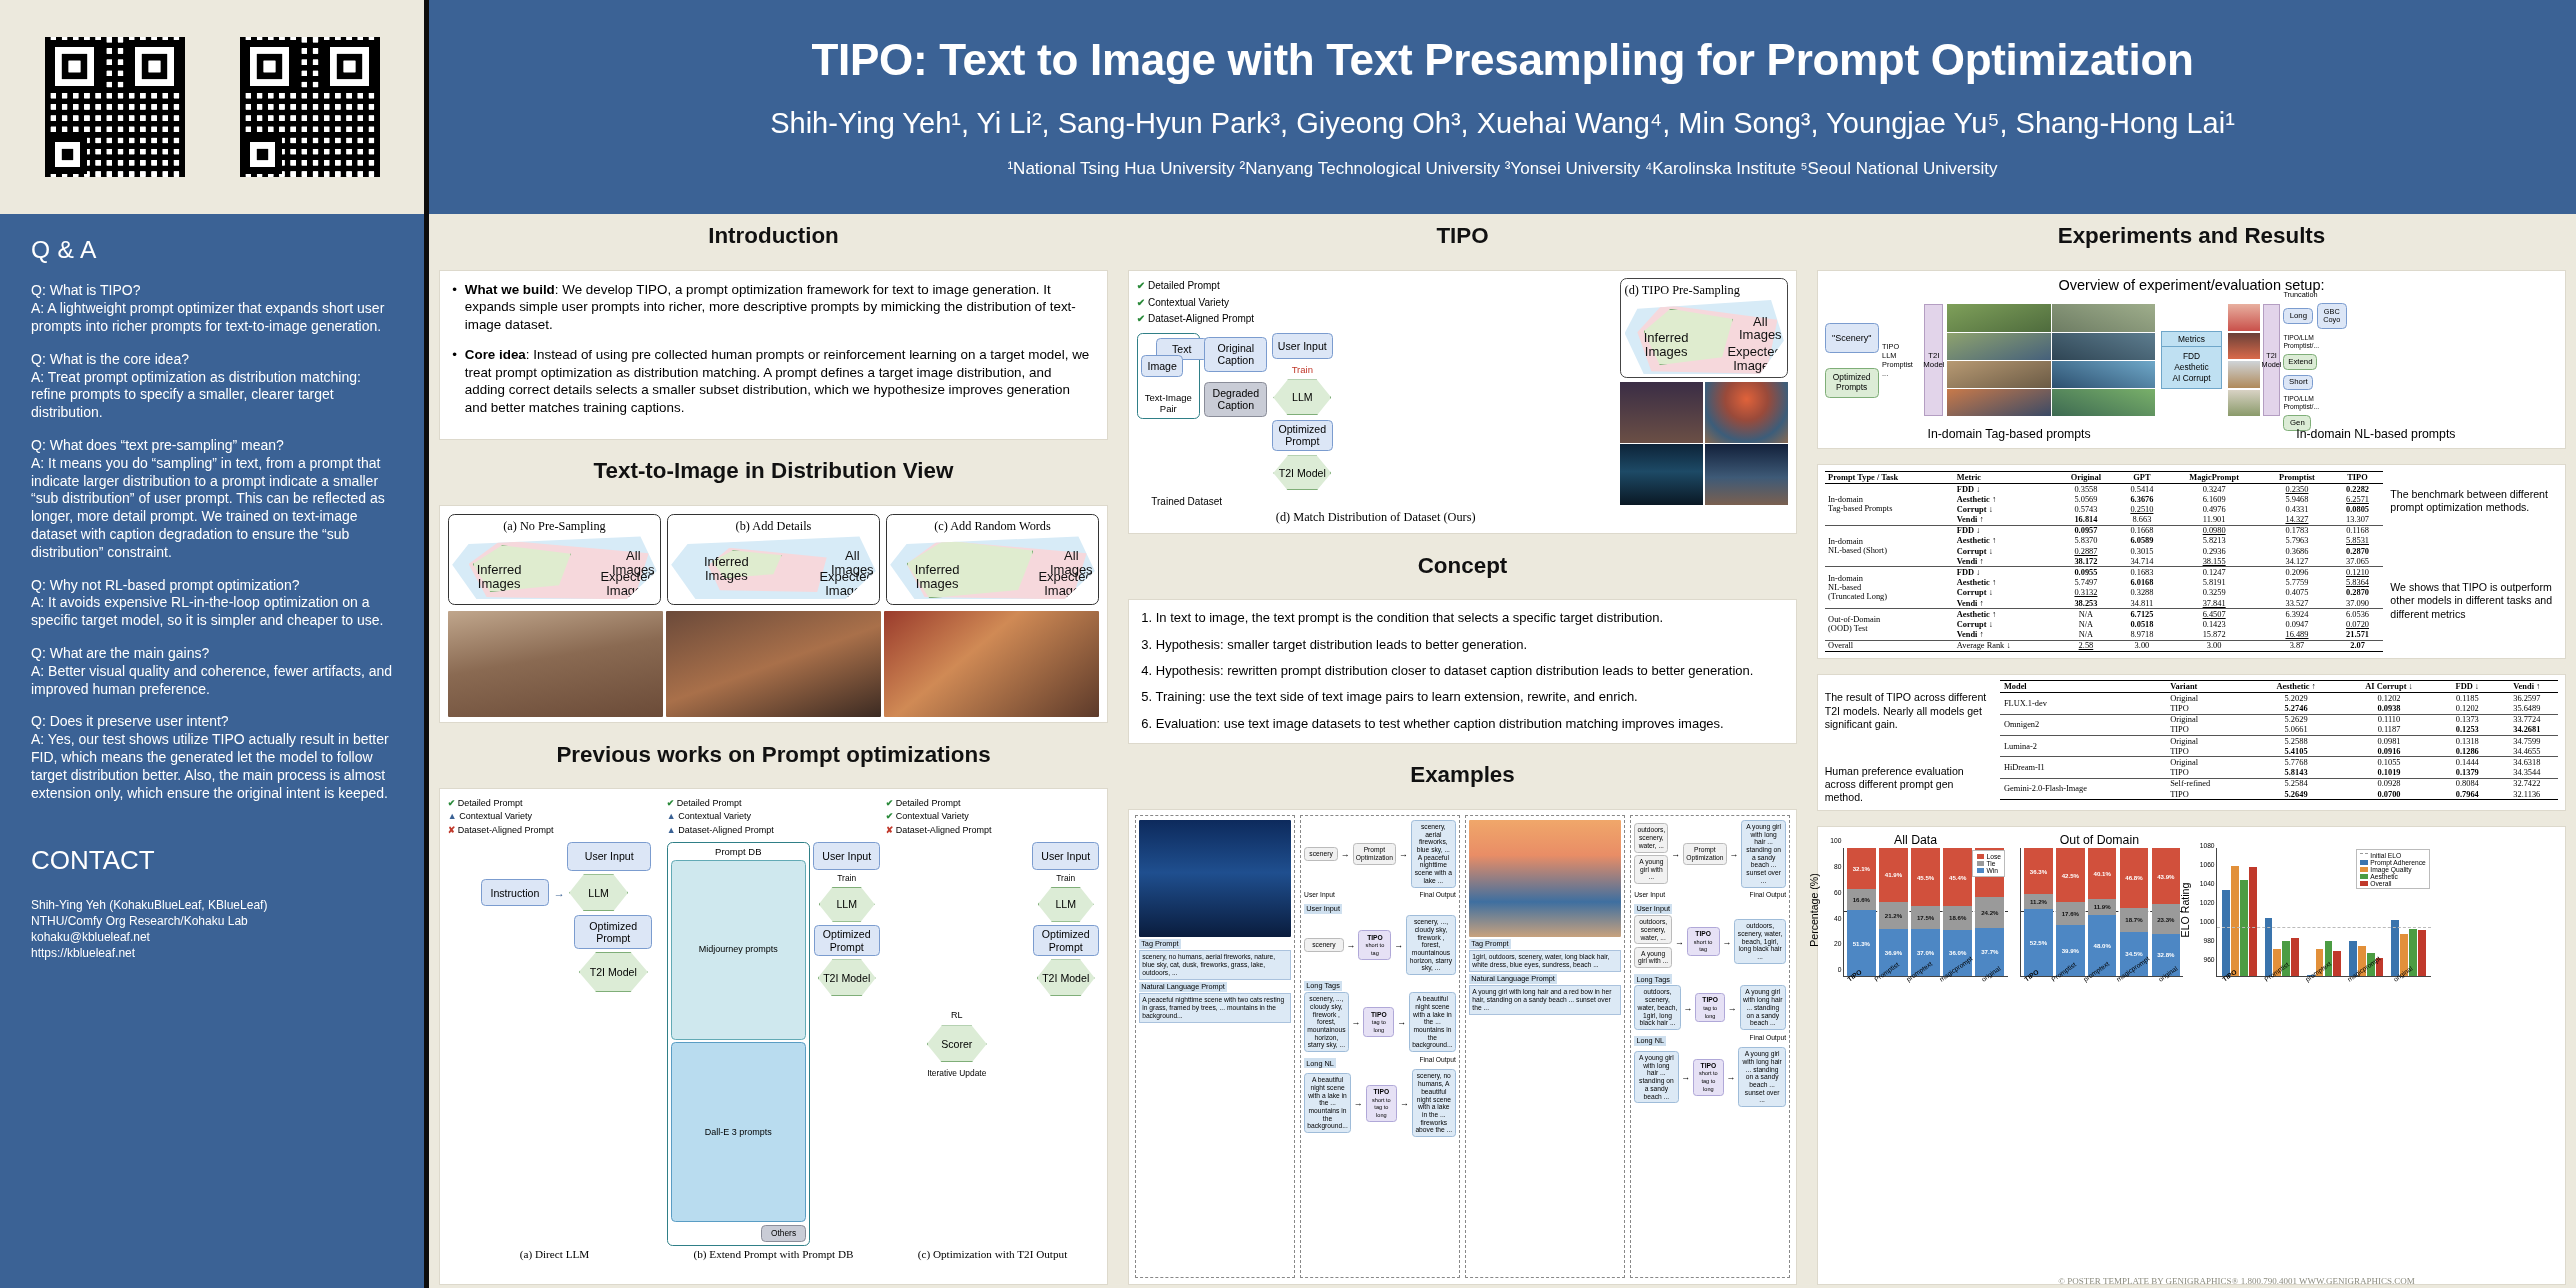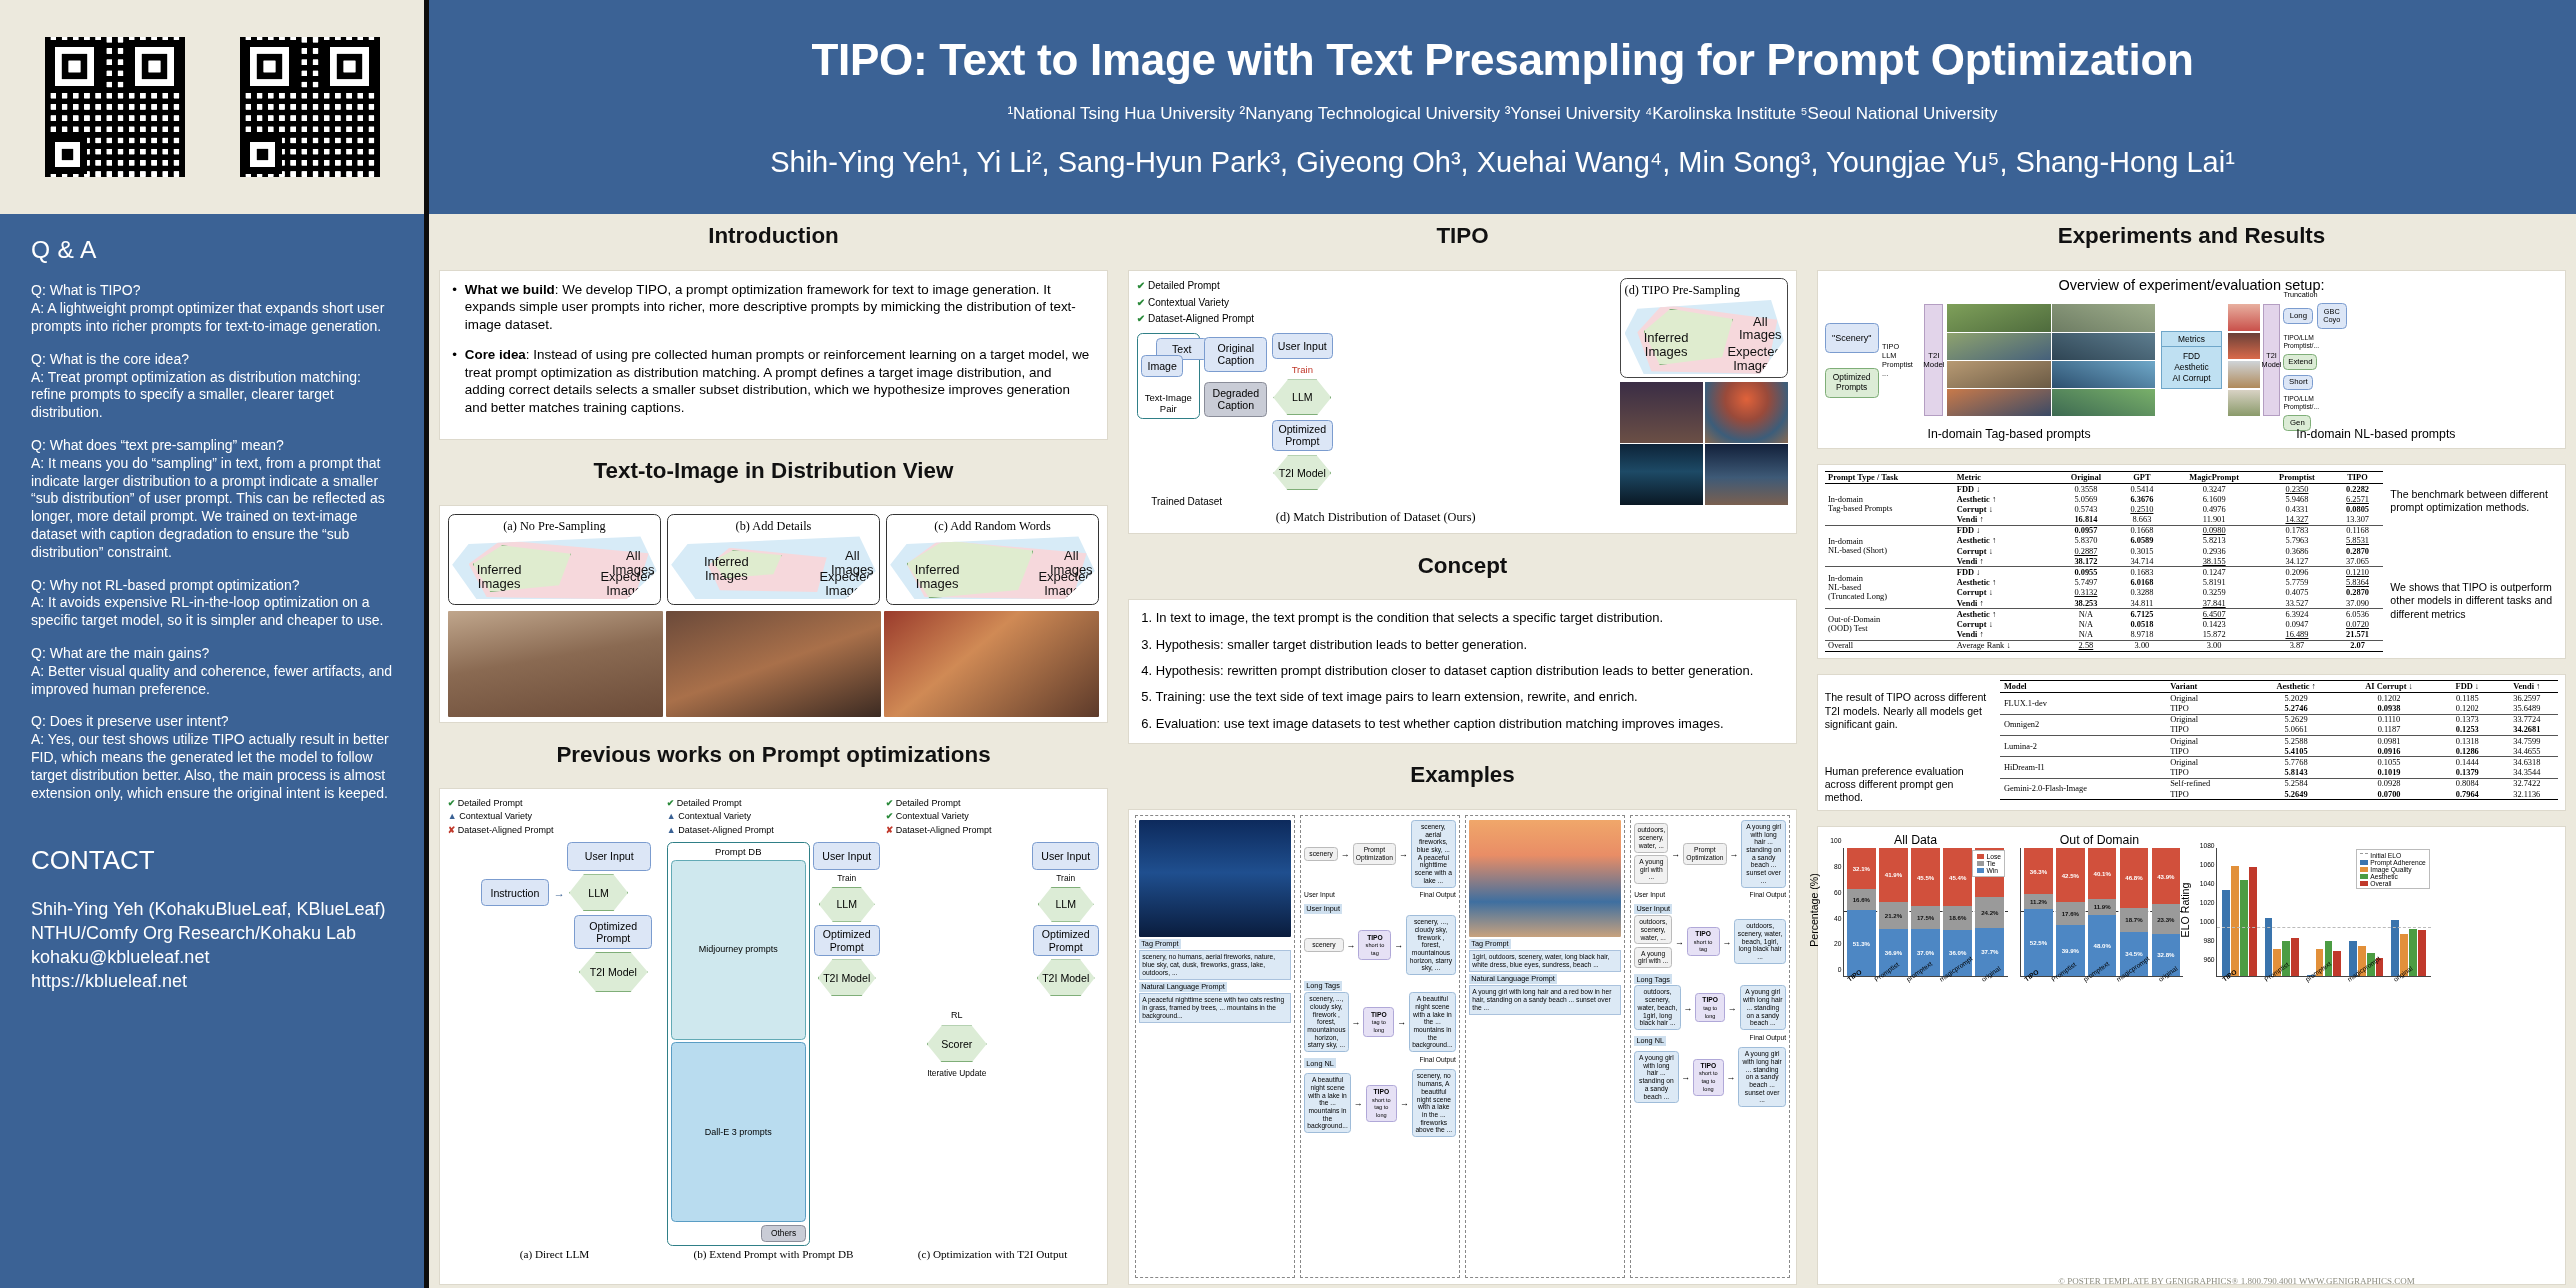--- a/index.html
+++ b/index.html
@@ -45,21 +45,21 @@
   }
   #qa-panel {
     position:absolute; top:214px; left:0; width:424px; height:1074px;
     background:#3b6295; color:#fff;
     padding:22.4px 29px 0 31px;
   }
   .panel-h { font-size:24.6px; font-weight:400; margin-bottom:18px; letter-spacing:0.3px;}
   .qa-block { margin-bottom:14.5px; }
   .qa-q, .qa-a { font-size:14px; line-height:1.28; }
   #contact-h { font-size:26px; margin:42px 0 22.4px 0;}
-  .contact-line{font-size:18px;line-height:1.33;}
+  .contact-line{font-size:12px;line-height:1.33;}
 
   
   #header {
     position:absolute; left:429px; top:0; width:2147px; height:214px;
     background:#3b6295; color:#fff;
     display:flex; flex-direction:column; align-items:center; justify-content:center;
     text-align:center;
   }
   #poster-title { font-size:44px; font-weight:bold; letter-spacing:-0.3px; }
   #authors { font-size:29px; margin-top:22.4px; font-weight:400;}
@@ -228,22 +228,22 @@
     <div id="contact-h">CONTACT</div>
     <div class="contact-line">Shih-Ying Yeh (KohakuBlueLeaf, KBlueLeaf)</div>
     <div class="contact-line">NTHU/Comfy Org Research/Kohaku Lab</div>
     <div class="contact-line">kohaku@kblueleaf.net</div>
     <div class="contact-line">https://kblueleaf.net</div>
   </div>
 </div>
 
 <div id="header">
   <div id="poster-title">TIPO: Text to Image with Text Presampling for Prompt Optimization</div>
+  <div id="authors">Shih-Ying Yeh¹, Yi Li², Sang-Hyun Park³, Giyeong Oh³, Xuehai Wang⁴, Min Song³, Youngjae Yu⁵, Shang-Hong Lai¹</div>
   <div id="affils">¹National Tsing Hua University  ²Nanyang Technological University  ³Yonsei University ⁴Karolinska Institute ⁵Seoul National University</div>
-  <div id="authors">Shih-Ying Yeh¹, Yi Li², Sang-Hyun Park³, Giyeong Oh³, Xuehai Wang⁴, Min Song³, Youngjae Yu⁵, Shang-Hong Lai¹</div>
 </div>
 
 <div id="main">
 
   <div class="col">
 
     <div class="sec-title">Introduction</div>
     <div class="card">
       <div class="bullet">
         <span class="dot">•</span>

